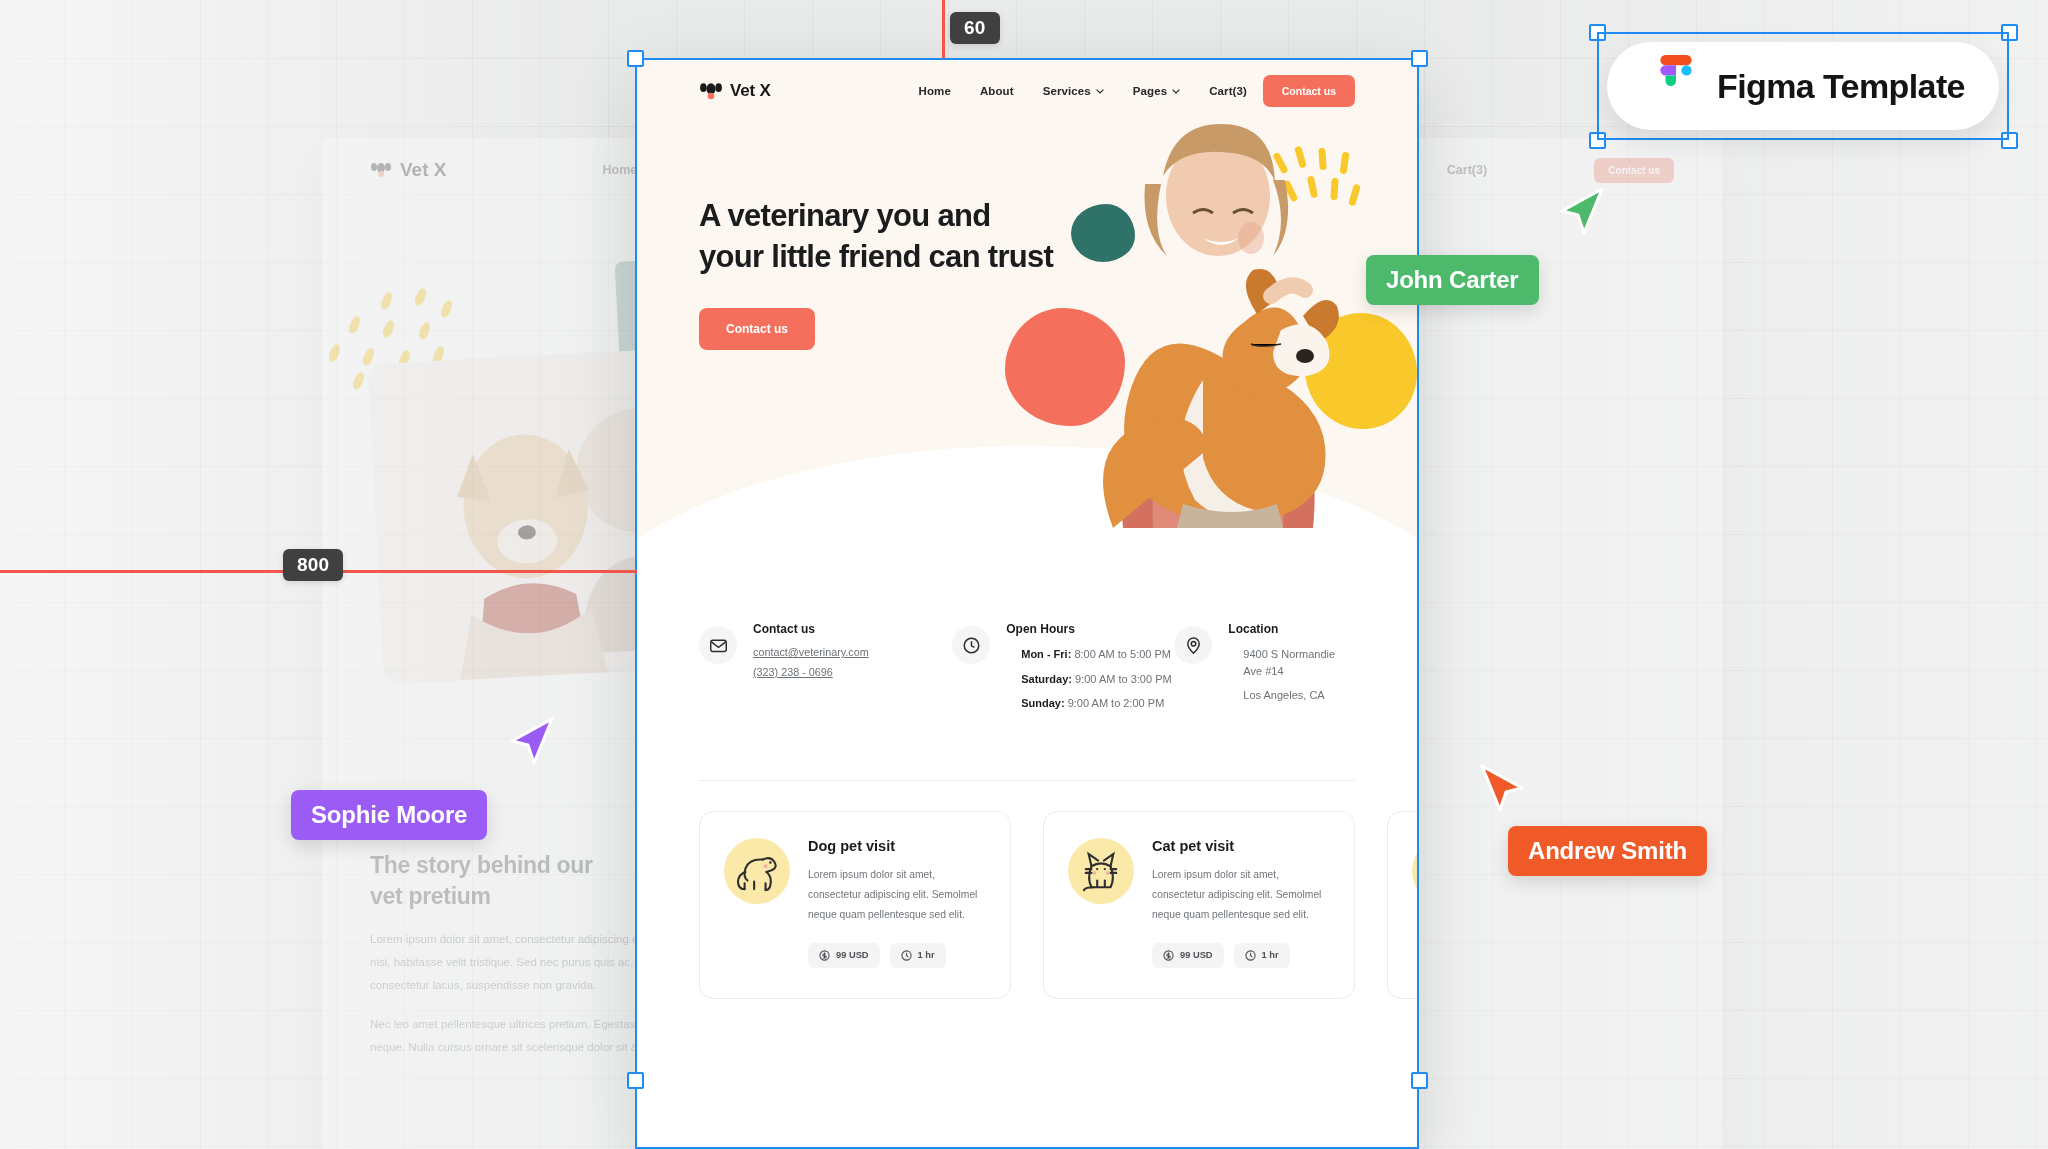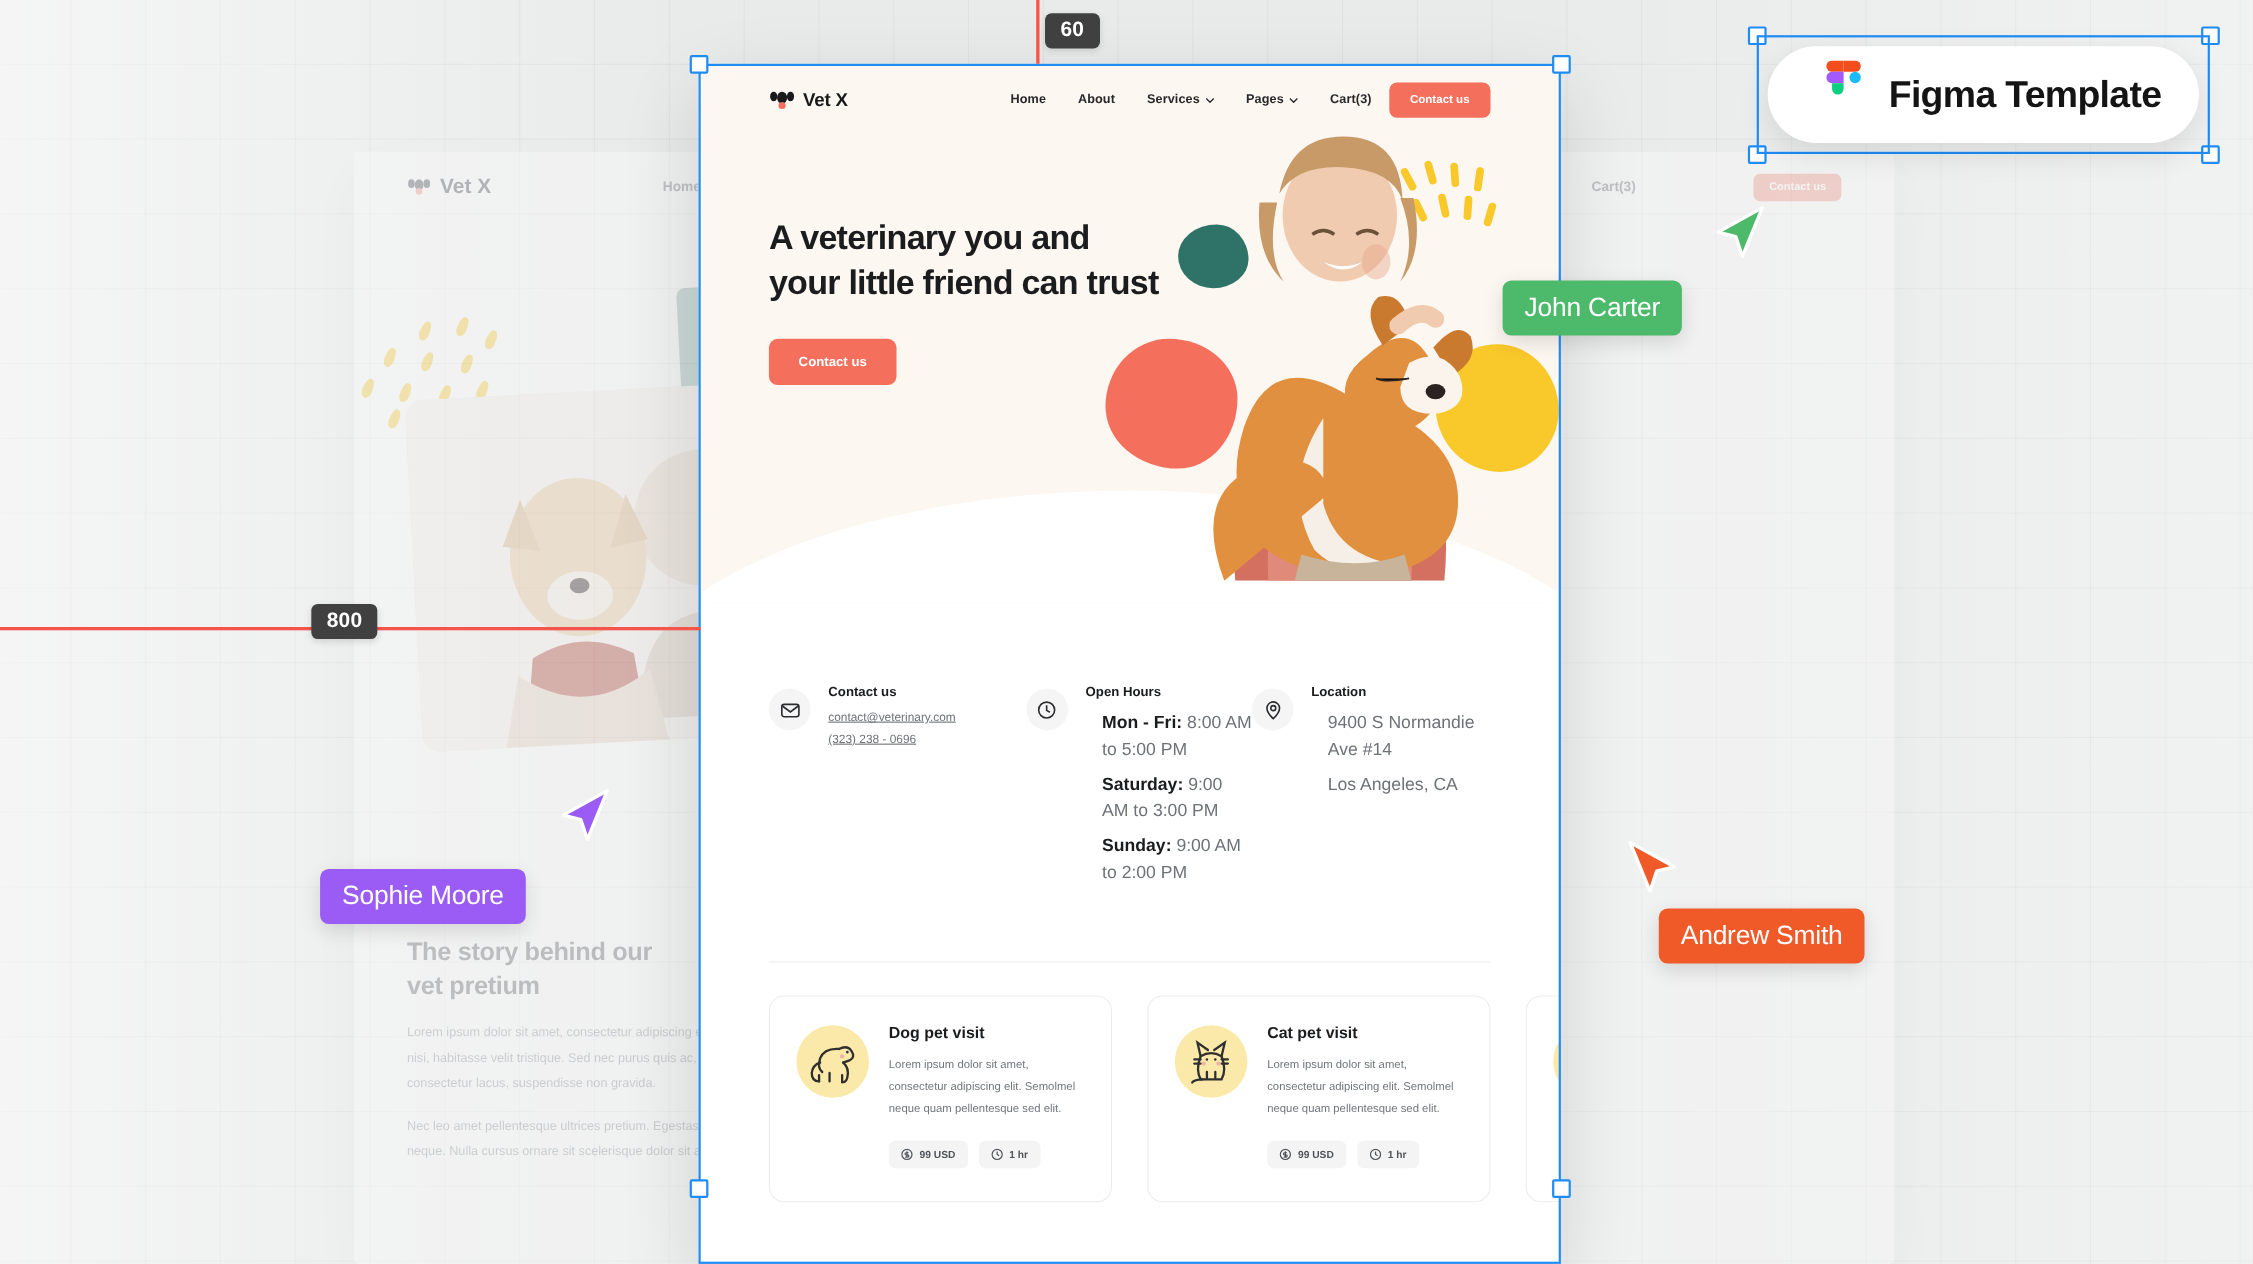--- a/index.html
+++ b/index.html
@@ -184,21 +184,21 @@
   }
   .info-col { display:flex; gap: 16px; }
   .info-col:nth-child(1){ width: 285px; }
   .info-col:nth-child(2){ width: 250px; }
   .icon-circle {
     width: 38px; height: 38px; border-radius:50%; background:#f5f5f5; flex:none;
     display:flex; align-items:center; justify-content:center; margin-top:4px;
   }
   .info h5 { font-size: 12px; font-weight:800; color:#1b1c1e; margin-bottom: 10px;}
   .info a { display:block; font-size: 10.8px; color:#6d7277; text-decoration: underline; margin-bottom: 8px;}
-  .info .row { font-size: 16px; color:#6d7277; margin-bottom: 8px; line-height:1.5;margin-left:15px;}
+  .info .row { font-size: 11px; color:#6d7277; margin-bottom: 8px; line-height:1.5;margin-left:15px;}
   .info .row b { color:#1b1c1e; font-weight:700;}
 
   .divider { height:1px; background:#eceded; margin: 60px 64px 0 64px;}
 
   
   .svc-head { display:flex; align-items:center; padding: 52px 64px 0 64px;}
   .svc-head h2 { font-size: 22px; font-weight:800; color:#1b1c1e; letter-spacing:-0.4px;}
   .arrows { margin-left:auto; display:flex; gap: 10px;}
   .arw {
     width: 39px; height: 39px; border-radius: 9px; border:1px solid #e7e7e8; background:#fff;
@@ -252,21 +252,21 @@
   .tpl-pill {
     position:absolute; left: 1607px; top: 42px; width: 392px; height: 88px;
     background:#fff; border-radius: 44px; display:flex; align-items:center; gap: 20px;
     padding-left: 48px; box-shadow: 0 10px 30px rgba(0,0,0,0.10); z-index: 51;
   }
   .tpl-pill span.txt { font-size: 34px; font-weight: 700; color:#141414; letter-spacing:-0.6px;}
 
   
   .cur { position:absolute; z-index: 60;}
   .name-tag {
-    position:absolute; color:#fff; border-radius: 8px; font-size: 24px; font-weight: 400;
+    position:absolute; color:#fff; border-radius: 8px; font-size: 24px; font-weight: 700;
     padding: 11px 20px; z-index: 60; white-space:nowrap;
     box-shadow: 0 6px 18px rgba(0,0,0,0.13); letter-spacing:-0.2px;
   }
 </style>
 </head>
 <body>
 
 <div id="canvas"></div>
 <div id="canvas-light"></div>
 <div id="canvas-light2"></div>

